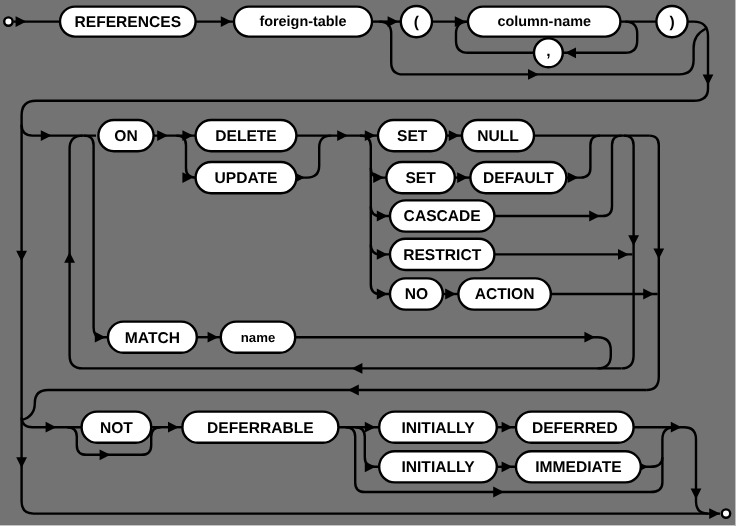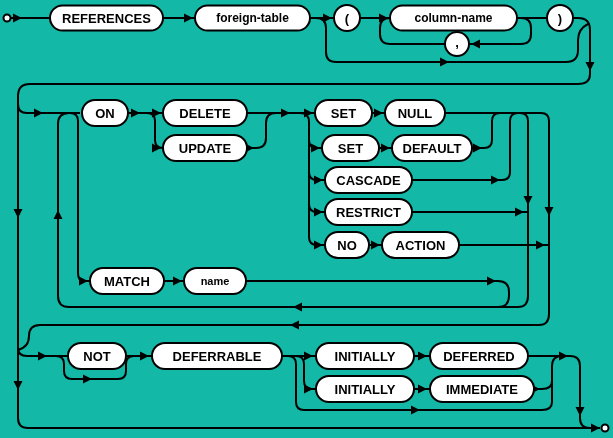--- a/index.html
+++ b/index.html
@@ -1,16 +1,16 @@
 <!DOCTYPE html>
 <html><head>
 <meta charset="utf-8">
 <style>
   html,body{margin:0;padding:0;background:#ffffff;}
-  .stage{position:relative;width:613px;height:438px;background:#14b8a6;overflow:hidden;}
+  .stage{position:relative;width:613px;height:438px;background:#737373;overflow:hidden;}
   svg{display:block;}
   .rail{fill:none;stroke:#000;stroke-width:2;}
   .node{fill:#fff;stroke:#000;stroke-width:2;}
   .term{fill:#fff;stroke:#000;stroke-width:2;}
   .arrow{fill:#000;stroke:none;}
   text{font-family:"Liberation Sans","DejaVu Sans",sans-serif;font-weight:bold;fill:#000;text-anchor:middle;}
   .kw{font-size:13px;}
   .nt{font-size:12px;}
   .nt-sm{font-size:11px;}
   .punct{font-size:13px;}

